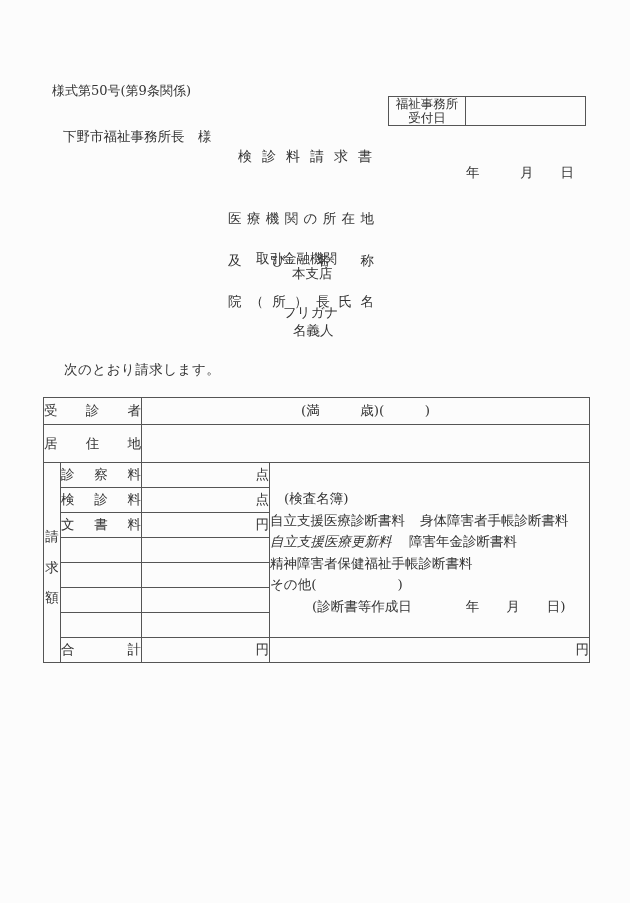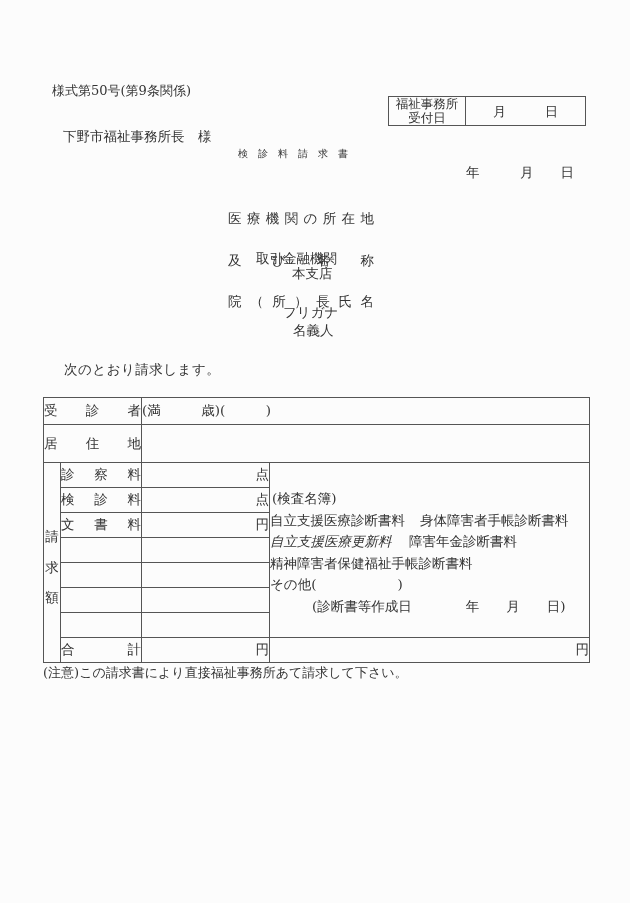--- a/index.html
+++ b/index.html
@@ -18,21 +18,21 @@
     left:388px;top:96px;width:196px;height:28px;
     border:1px solid #555;display:flex;align-items:stretch;justify-content:space-between;
   }
   .reception-label{
     width:76px;border-right:1px solid #555;
     display:flex;flex-direction:column;justify-content:center;align-items:center;
     font-size:12.5px;line-height:14px;
   }
   .reception-value{flex:1;display:flex;align-items:center;justify-content:center;font-size:13px;}
   .addressee{left:63px;top:130px;}
-  .form-title{left:238px;top:149px;font-size:10px;letter-spacing:10px;}
+  .form-title{left:238px;top:149px;font-size:14px;letter-spacing:10px;}
   .date-line{left:466px;top:166px;}
 
   .med-org{left:228px;top:185px;width:146px;}
   .med-org .jchars{height:14.5px;}
 
   .bank-institution{left:256px;top:252px;}
   .bank-branch{left:292px;top:267px;}
   .furigana{left:283px;top:306px;}
   .holder{left:293px;top:324px;}
   .intro{left:64px;top:363px;letter-spacing:0.5px;}
@@ -41,47 +41,46 @@
   table.claim{
     position:absolute;left:43px;top:397px;width:546px;
     border-collapse:collapse;table-layout:fixed;
     font-size:13.5px;
   }
   table.claim td{border:1px solid #555;padding:0;vertical-align:middle;overflow:hidden;}
   tr.h27{height:27px;} tr.h38{height:38px;} tr.h25{height:25px;}
   td.lbl-wide{padding:0 8px 0 18px;}
   td.lbl{padding:0 6px 0 8px;}
   td.unit{text-align:right;padding-right:6px;}
-  td.examinee-val{text-align:left;padding-right:5px;}
+  td.examinee-val{text-align:center;padding-right:5px;}
   .jchars{display:flex;justify-content:space-between;}
   td.claim-vert{vertical-align:middle;}
   .claim-vert-inner{display:flex;flex-direction:column;align-items:center;justify-content:center;gap:17px;padding-top:10px;}
   td.checklist-cell{vertical-align:top;}
   .checklist{padding-top:5px;line-height:21.5px;font-size:13.5px;}
-  .cl-header{margin-left:2px;}
+  .cl-header{margin-left:14px;}
   .cl-row{display:flex;}
   .cl-col1-a{width:150px;}
   .cl-col1-b{width:139px;font-style:italic;}
   .cl-made{margin-left:42px;}
 
   .footer-note{left:43px;top:666px;font-size:13px;}
 </style>
 </head>
 <body>
 
 <div class="page">
 
   <div class="abs form-number">様式第50号(第9条関係)</div>
 
   <div class="abs reception-box">
     <div class="reception-label">
       <div>福祉事務所</div>
       <div>受付日</div>
     </div>
-    <div class="reception-value">月　　　日</div>
   </div>
 
   <div class="abs addressee">下野市福祉事務所長　様</div>
 
   <div class="abs form-title">検診料請求書</div>
 
   <div class="abs date-line">年　　　月　　日</div>
 
   <div class="abs med-org">
     <div class="jchars"><span>医</span><span>療</span><span>機</span><span>関</span><span>の</span><span>所</span><span>在</span><span>地</span></div>
@@ -209,15 +208,14 @@
               <span>合</span>
               <span>計</span>
             </div>
           </td>
       <td class="unit">円</td>
       <td class="unit">円</td>
     </tr>
   </tbody>
     </table>
 
-  <div class="abs footer-note">(注意)この請求書により直接福祉事務所あて請求して下さい。</div>
 
 </div>
 
 </body></html>

